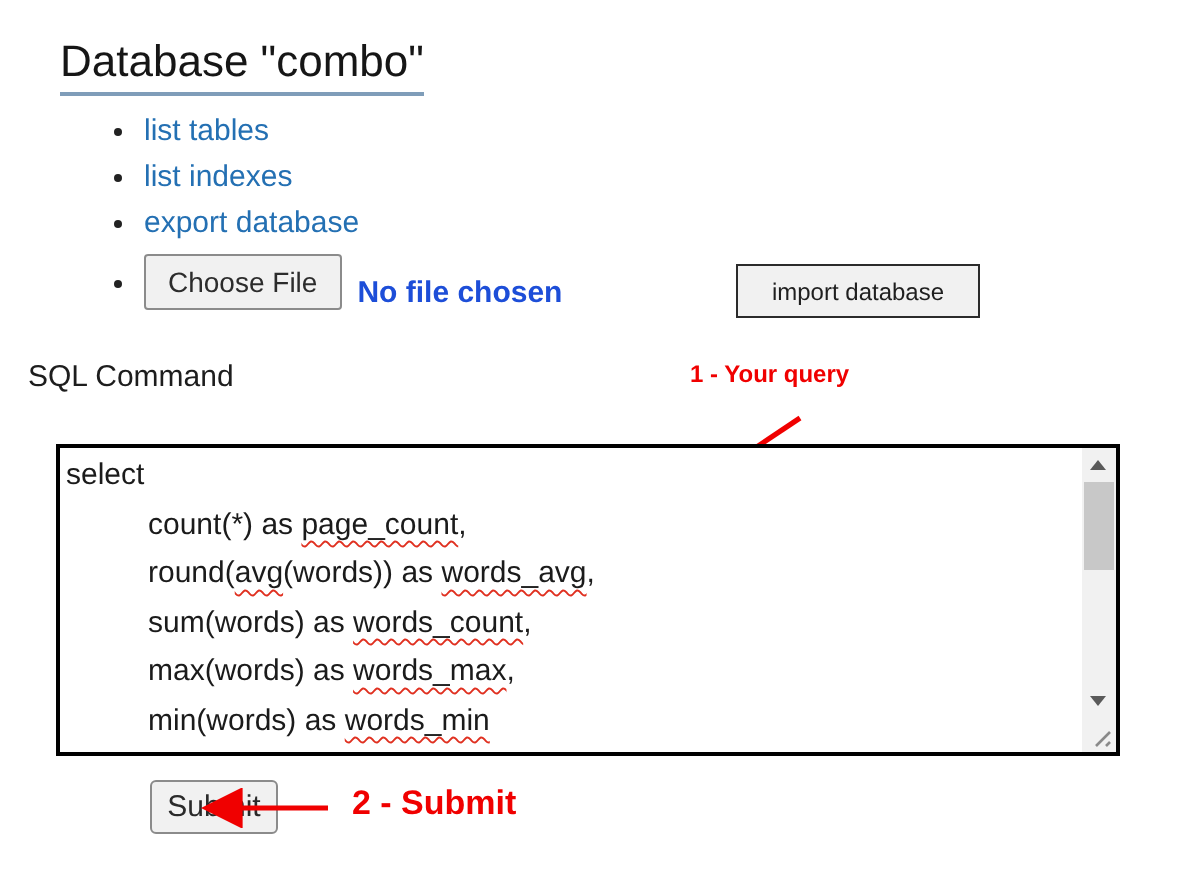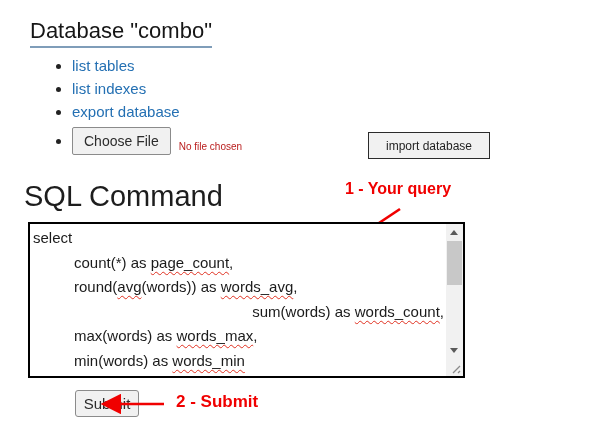--- a/index.html
+++ b/index.html
@@ -32,55 +32,55 @@
 
   .choose-file-btn {
     font-family: inherit;
     font-size: 14px; color: #2c2c2c;
     background: var(--button-bg, #f1f1f1);
     border: 1px solid var(--button-border, #8b8b8b);
     border-radius: 2px;
     padding: 5px 11px;
     cursor: pointer;
   }
-  .no-file { font-size: 10px; color: #b91c1c; }
+  .no-file { font-size: 15px; color: #1d4ed8; font-weight: bold; }
 
   .import-btn {
     position: absolute; left: 368px; top: 132px;
     width: 122px; height: 27px;
     font-family: inherit; font-size: 12px; color: #1f1f1f;
     background: var(--button-bg, #f1f1f1);
     border: 1px solid var(--border-dark, #2b2b2b);
     cursor: pointer;
   }
 
   
   .sql-heading {
-    position: absolute; left: 24px; top: 180px;
-    margin: 0; font-size: 29px; font-weight: 400; color: #1d1d1d;
+    position: absolute; left: 14px; top: 180px;
+    margin: 0; font-size: 15px; font-weight: 400; color: #1d1d1d;
   }
 
   .annotation {
     position: absolute;
     font-weight: 700; color: var(--accent-red, #f00000);
     white-space: nowrap;
   }
-  .annotation-query { left: 345px; top: 180px; font-size: 16px; }
+  .annotation-query { left: 345px; top: 180px; font-size: 12px; }
   .annotation-submit { left: 176px; top: 392px; font-size: 17px; }
 
   .arrow-svg { position: absolute; pointer-events: none; }
   .arrow-svg line { stroke: var(--accent-red, #f00000); stroke-width: 2.6px; }
   .arrow-svg polygon { fill: var(--accent-red, #f00000); }
   .query-arrow { left: 312px; top: 203px; }
   .submit-arrow { left: 96px; top: 394px; }
 
   
   .sql-box {
     position: absolute; left: 28px; top: 222px;
-    width: 437px; height: 156px;
+    width: 532px; height: 156px;
     box-sizing: border-box;
     border: 2px solid #000;
     background: #fff;
     overflow: hidden;
     cursor: text;
   }
   .sql-content {
     position: absolute; left: 3px; top: 2px; right: 19px; bottom: 0;
     overflow: hidden;
     font-size: 15px; color: #1b1b1b;
@@ -167,21 +167,21 @@
       </marker>
     </defs>
     <line x1="88" y1="6" x2="16" y2="54" marker-end="url(#ah1)"></line>
   </svg>
 
   <div class="sql-box">
     <div class="sql-content">
         <div class="sql-line" style="padding-left: 0px;"><span>select</span></div>
         <div class="sql-line" style="padding-left: 41px;"><span>count(*) as </span><span class="wavy">page_count</span><span>,</span></div>
         <div class="sql-line" style="padding-left: 41px;"><span>round(</span><span class="wavy">avg</span><span>(words)) as </span><span class="wavy">words_avg</span><span>,</span></div>
-        <div class="sql-line" style="padding-left: 41px; text-align: right;"><span>sum(words) as </span><span class="wavy">words_count</span><span>,</span></div>
+        <div class="sql-line" style="padding-left: 41px;"><span>sum(words) as </span><span class="wavy">words_count</span><span>,</span></div>
         <div class="sql-line" style="padding-left: 41px;"><span>max(words) as </span><span class="wavy">words_max</span><span>,</span></div>
         <div class="sql-line" style="padding-left: 41px;"><span>min(words) as </span><span class="wavy">words_min</span></div>
         <div class="sql-line" style="padding-left: 0px;"></div>
       </div>
     <div class="scrollbar">
       <div class="sb-btn sb-up">
           <div class="tri tri-up"></div>
         </div>
       <div class="sb-thumb"></div>
       <div class="sb-btn sb-down">

